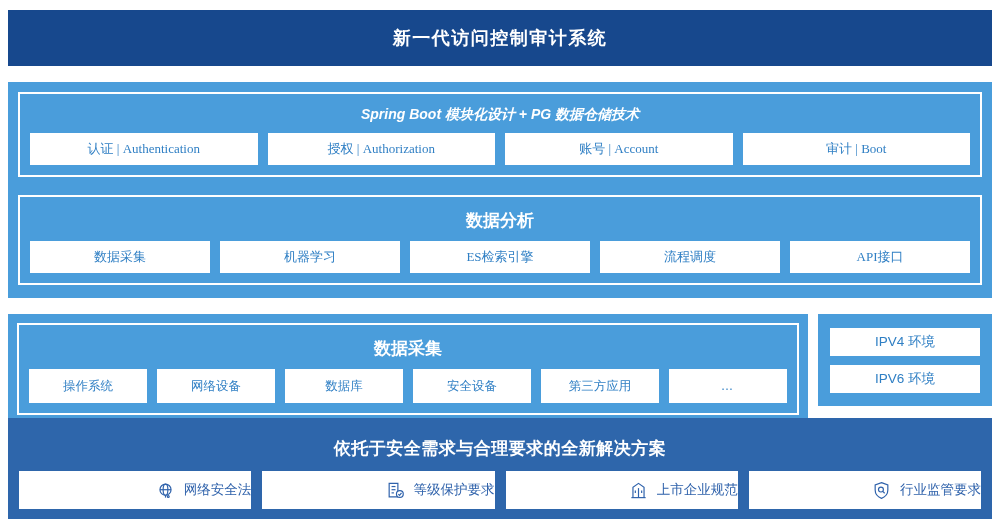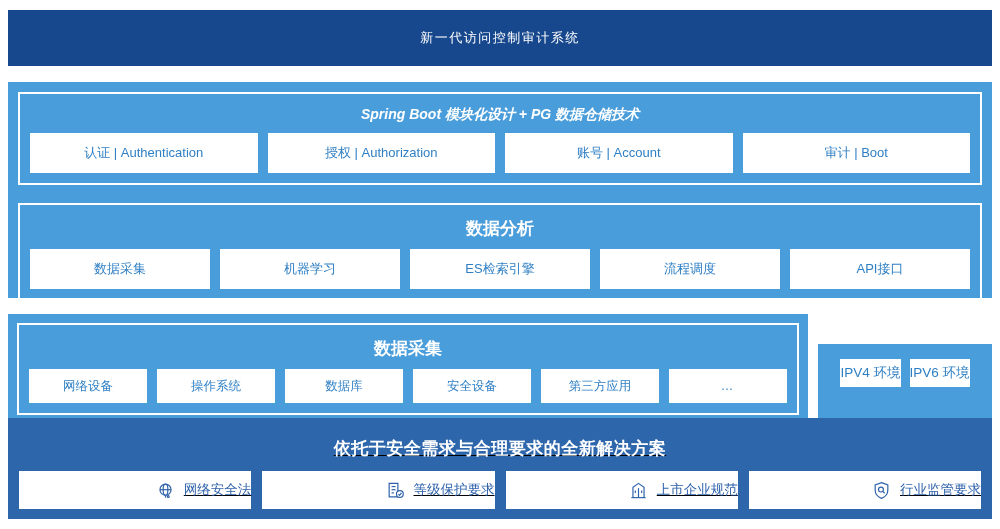--- a/index.html
+++ b/index.html
@@ -18,22 +18,22 @@
   
   .header {
     position: absolute;
     left: 8px; top: 10px;
     width: 984px; height: 56px;
     background: #17488d;
     display: flex; align-items: center; justify-content: center;
   }
   .header-title {
     color: #ffffff;
-    font-size: 13px;
-    font-weight: normal;
+    font-size: 18px;
+    font-weight: bold;
     letter-spacing: 1.5px;
   }
 
   
   .band-light {
     position: absolute;
     left: 8px; top: 82px;
     width: 984px; height: 216px;
     background: #4a9ddb;
     padding: 10px;
@@ -43,30 +43,29 @@
     left: 8px; top: 314px;
     width: 800px; height: 112px;
     background: #4a9ddb;
     padding: 9px;
   }
   .band-ipv {
     position: absolute;
     left: 818px; top: 314px;
     width: 174px; height: 92px;
     background: #4a9ddb;
-    padding: 15px 12px;
-    display: flex; flex-direction: row; justify-content: center; gap: 9px; margin-top: 30px;
+    padding: 2px 12px;
+    display: flex; flex-direction: column; justify-content: center; gap: 9px;
   }
   .band-dark {
     position: absolute;
     left: 8px; top: 418px;
     width: 984px; height: 101px;
     background: #2e66ab;
     padding: 9px;
-    text-decoration: underline;
   }
 
   
   .panel {
     border: 2px solid #ffffff;
     padding: 8px 10px 10px 10px;
   }
   .panel + .panel { margin-top: 18px; }
   .panel-title {
     text-align: center;
@@ -81,21 +80,21 @@
   .chip {
     flex: 1 1 0;
     background: #ffffff;
     color: #2f7fc4;
     font-size: 13px;
     height: 35px;
     display: flex; align-items: center; justify-content: center;
     text-align: center;
     white-space: nowrap;
   }
-  .band-light .chip { height: 40px; }
+  .band-light .chip { height: 32px; font-family: Liberation Serif, serif; }
   .band-collect .chip { height: 34px; font-size: 12.5px; }
   .chip.ellipsis { letter-spacing: 2px; }
 
   .ipv-chip {
     background: #ffffff;
     color: #2f7fc4;
     font-size: 13.5px;
     height: 28px;
     display: flex; align-items: center; justify-content: center;
   }
@@ -153,22 +152,22 @@
         <div class="chip">API接口</div>
       </div>
     </div>
 
   </div>
 
   <div class="band-collect">
     <div class="panel">
       <div class="panel-title">数据采集</div>
       <div class="row">
+        <div class="chip">操作系统</div>
         <div class="chip">网络设备</div>
-        <div class="chip">操作系统</div>
         <div class="chip">数据库</div>
         <div class="chip">安全设备</div>
         <div class="chip">第三方应用</div>
         <div class="chip ellipsis">…</div>
       </div>
     </div>
   </div>
 
   <div class="band-ipv">
     <div class="ipv-chip">IPV4 环境</div>

